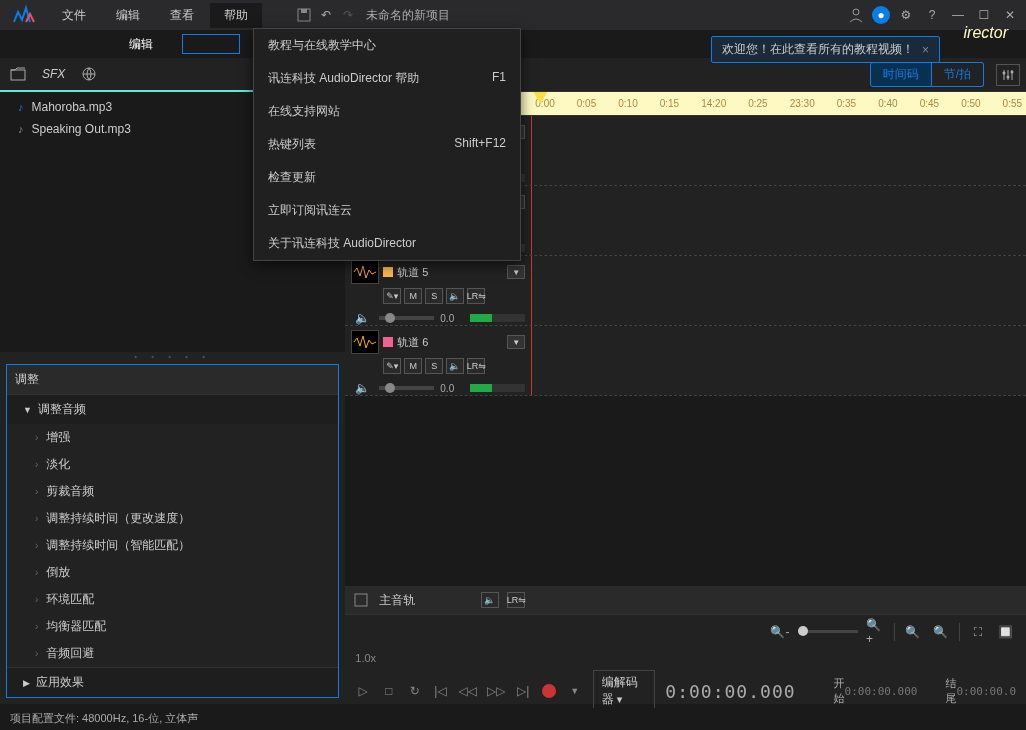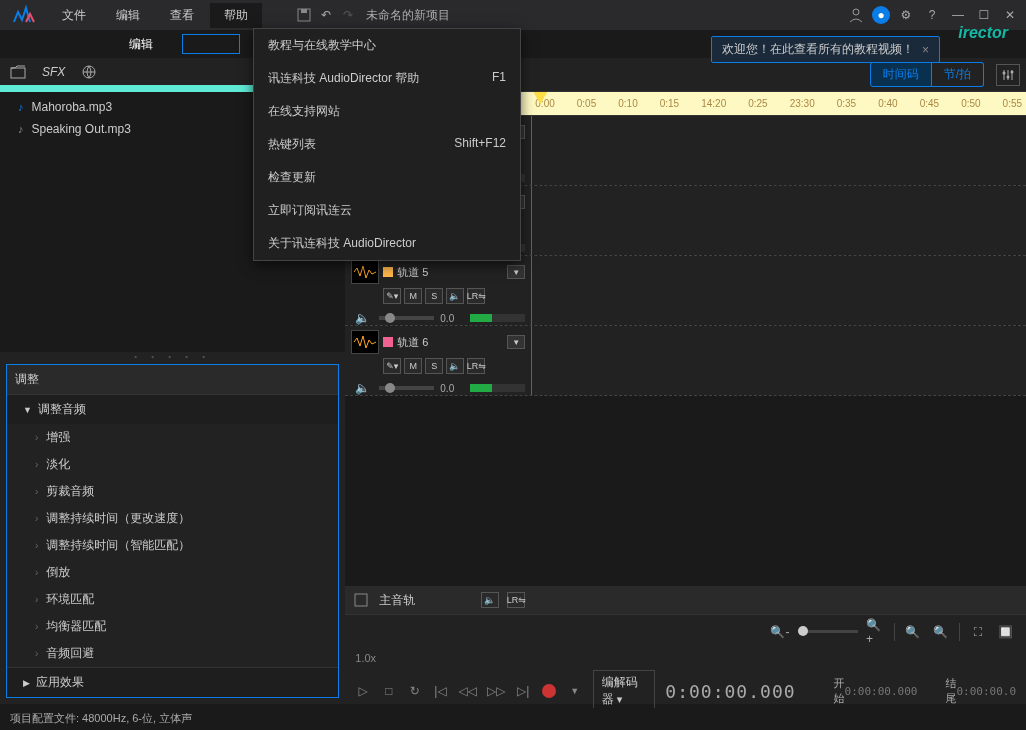--- a/index.html
+++ b/index.html
@@ -7,27 +7,27 @@
 .app { width:1026px; height:730px; background:#1a1a1a; position:relative; }
 .menubar { height:30px; background:#2a2a2c; display:flex; align-items:center; padding:0 6px; gap:2px; }
 .logo { width:40px; height:30px; display:flex; align-items:center; justify-content:center; }
 .menu-item { padding:4px 14px; cursor:pointer; }
 .menu-item.active { background:#1a1a1a; }
 .title-text { color:#aaa; margin-left:6px; }
 .menubar-right { margin-left:auto; display:flex; align-items:center; gap:6px; }
 .icon-btn { width:20px; height:20px; display:flex; align-items:center; justify-content:center; cursor:pointer; color:#aaa; }
 .tooltip-bubble { position:absolute; top:36px; right:86px; background:#1a2a3a; border:1px solid #0a7de8; border-radius:2px; padding:4px 10px; display:flex; align-items:center; gap:8px; z-index:50; }
 .tooltip-bubble .close { cursor:pointer; color:#888; }
-.brand { position:absolute; right:18px; top:24px; font-size:16px; font-style:italic; color:#14b8a6; font-weight:700; }
+.brand { position:absolute; right:18px; top:24px; font-size:16px; font-style:italic; color:#fef9c3; font-weight:400; }
 .tabbar { height:28px; display:flex; align-items:center; padding-left:100px; }
 .tab { padding:4px 28px; border:1px solid transparent; cursor:pointer; color:#fff; }
 .tab.empty { border:1px solid #0a7de8; width:40px; height:20px; }
 .main { display:flex; height:646px; }
 .left-panel { width:355px; background:#222; display:flex; flex-direction:column; }
-.lp-toolbar { height:34px; display:flex; align-items:center; gap:14px; padding:0 8px; border-bottom:7px solid #5eead4; }
+.lp-toolbar { height:34px; display:flex; align-items:center; gap:14px; padding:0 8px; border-bottom:2px solid #5eead4; }
 .dropdown-menu { position:absolute; left:253px; top:28px; width:268px; background:#202020; border:1px solid #444; z-index:100; box-shadow:0 4px 12px rgba(0,0,0,0.6); }
 .dm-item { padding:8px 14px; cursor:pointer; display:flex; justify-content:space-between; color:#eee; }
 .file-list { flex:1; padding:4px 0; background:#1a1a1a; }
 .file-item { padding:4px 18px; display:flex; align-items:center; gap:8px; cursor:pointer; }
 .file-item.selected { color:#0a7de8; }
 .note-icon { color:#0a7de8; font-size:11px; }
 .file-item:not(.selected) .note-icon { color:#888; }
 .grip { height:6px; text-align:center; color:#555; font-size:8px; letter-spacing:6px; }
 .adjust-panel { border:1px solid #0a7de8; margin:6px; flex:1; display:flex; flex-direction:column; background:#222; max-height:418px; }
 .ap-header { padding:6px 8px; background:#2a2a2a; }
@@ -467,14 +467,14 @@
           </div>
           <div class="time-group">
             <span class="tg-label">结尾</span>
             <span class="tg-val">0:00:00.0</span>
           </div>
         </div>
       </div>
     </div>
   </div>
 
-  <div class="statusbar">项目配置文件: 48000Hz, 6-位, 立体声</div>
+  <div class="statusbar">项目配置文件: 48000Hz, 16-位, 立体声</div>
 </div>
 
 </body></html>

